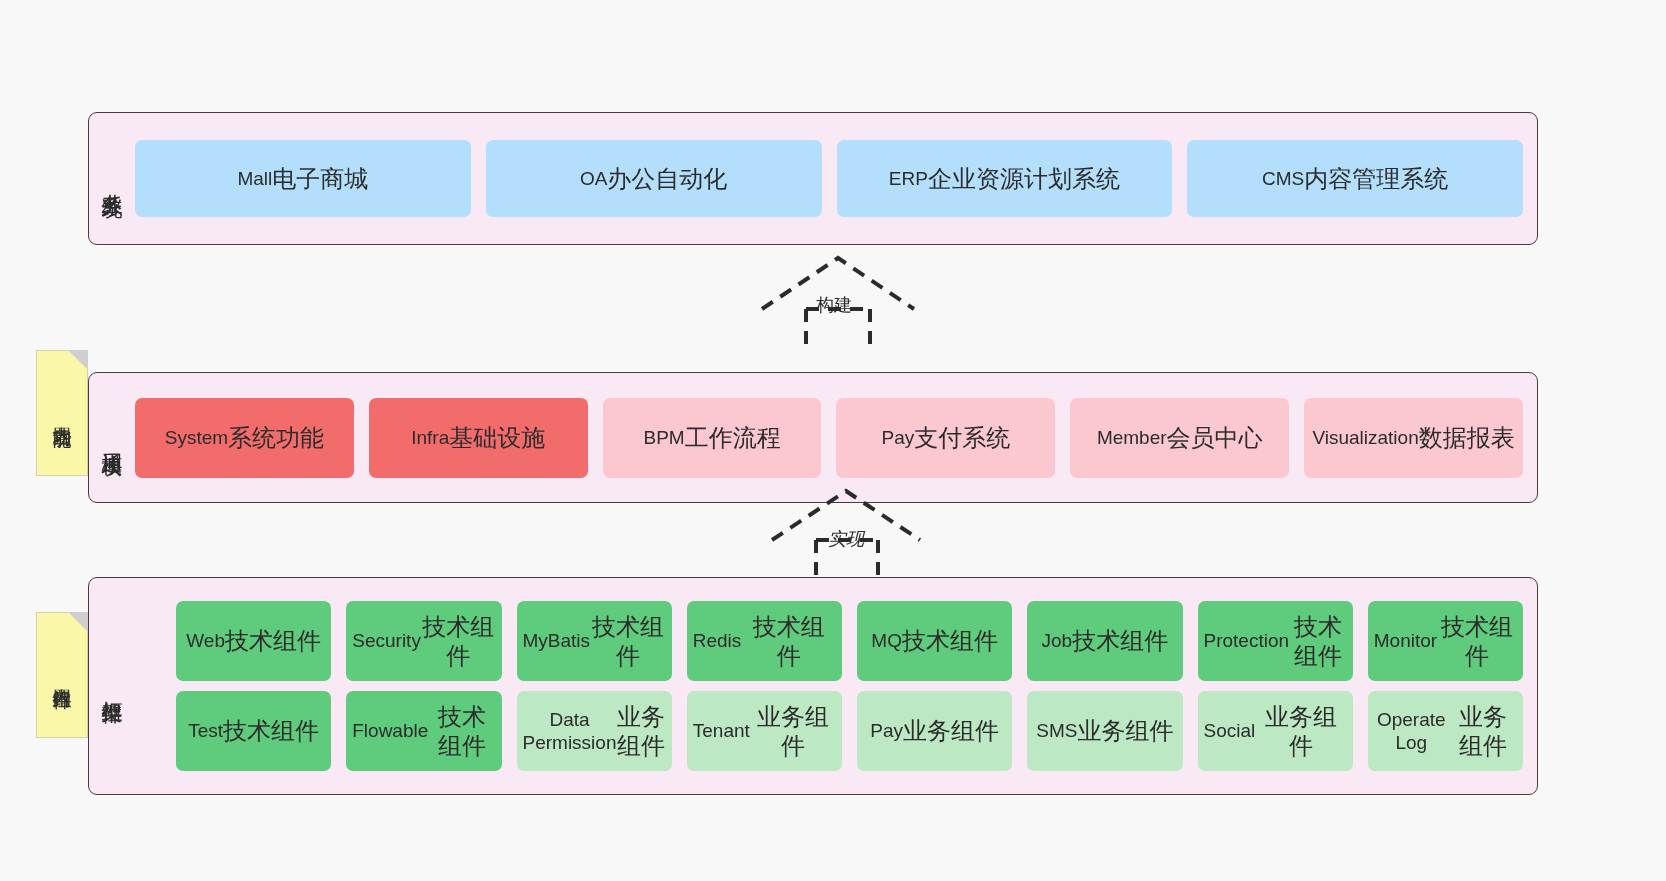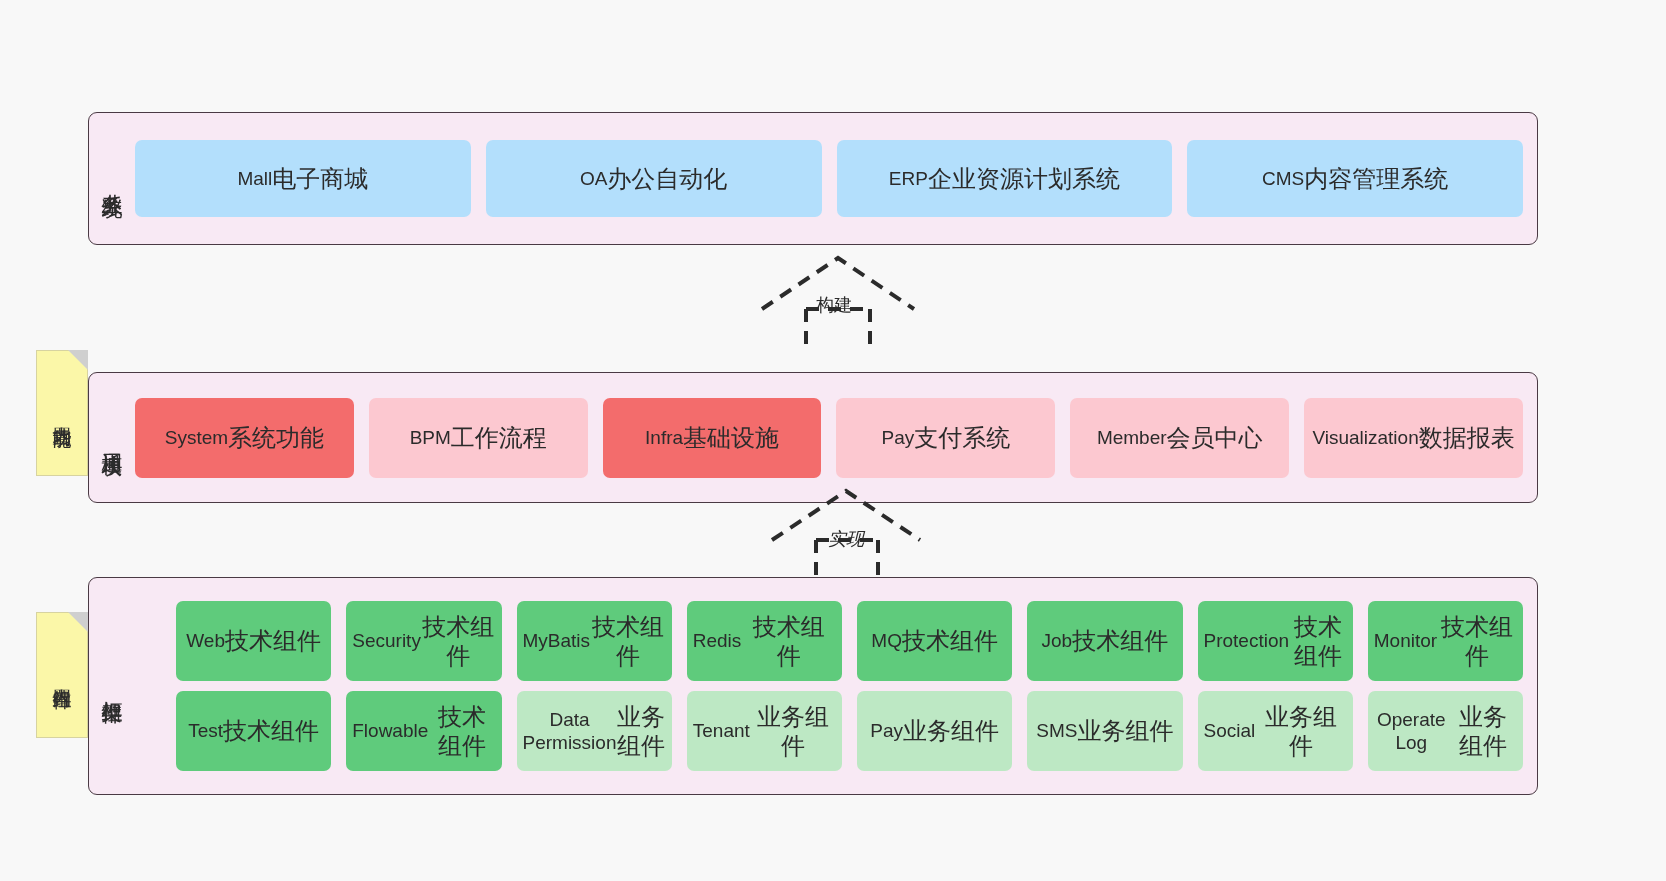--- a/index.html
+++ b/index.html
@@ -197,27 +197,27 @@
   </div>
 
   <div class="layer" id="layer-common">
     <div class="layer-title">通用模块</div>
     <div class="layer-body">
       <div class="row">
         <div class="node red">
           <span class="t-en">System</span>
           <span class="t-cn">系统功能</span>
         </div>
+        <div class="node red">
+          <span class="t-en">Infra</span>
+          <span class="t-cn">基础设施</span>
+        </div>
         <div class="node pink">
           <span class="t-en">BPM</span>
           <span class="t-cn">工作流程</span>
-        </div>
-        <div class="node red">
-          <span class="t-en">Infra</span>
-          <span class="t-cn">基础设施</span>
         </div>
         <div class="node pink">
           <span class="t-en">Pay</span>
           <span class="t-cn">支付系统</span>
         </div>
         <div class="node pink">
           <span class="t-en">Member</span>
           <span class="t-cn">会员中心</span>
         </div>
         <div class="node pink">

